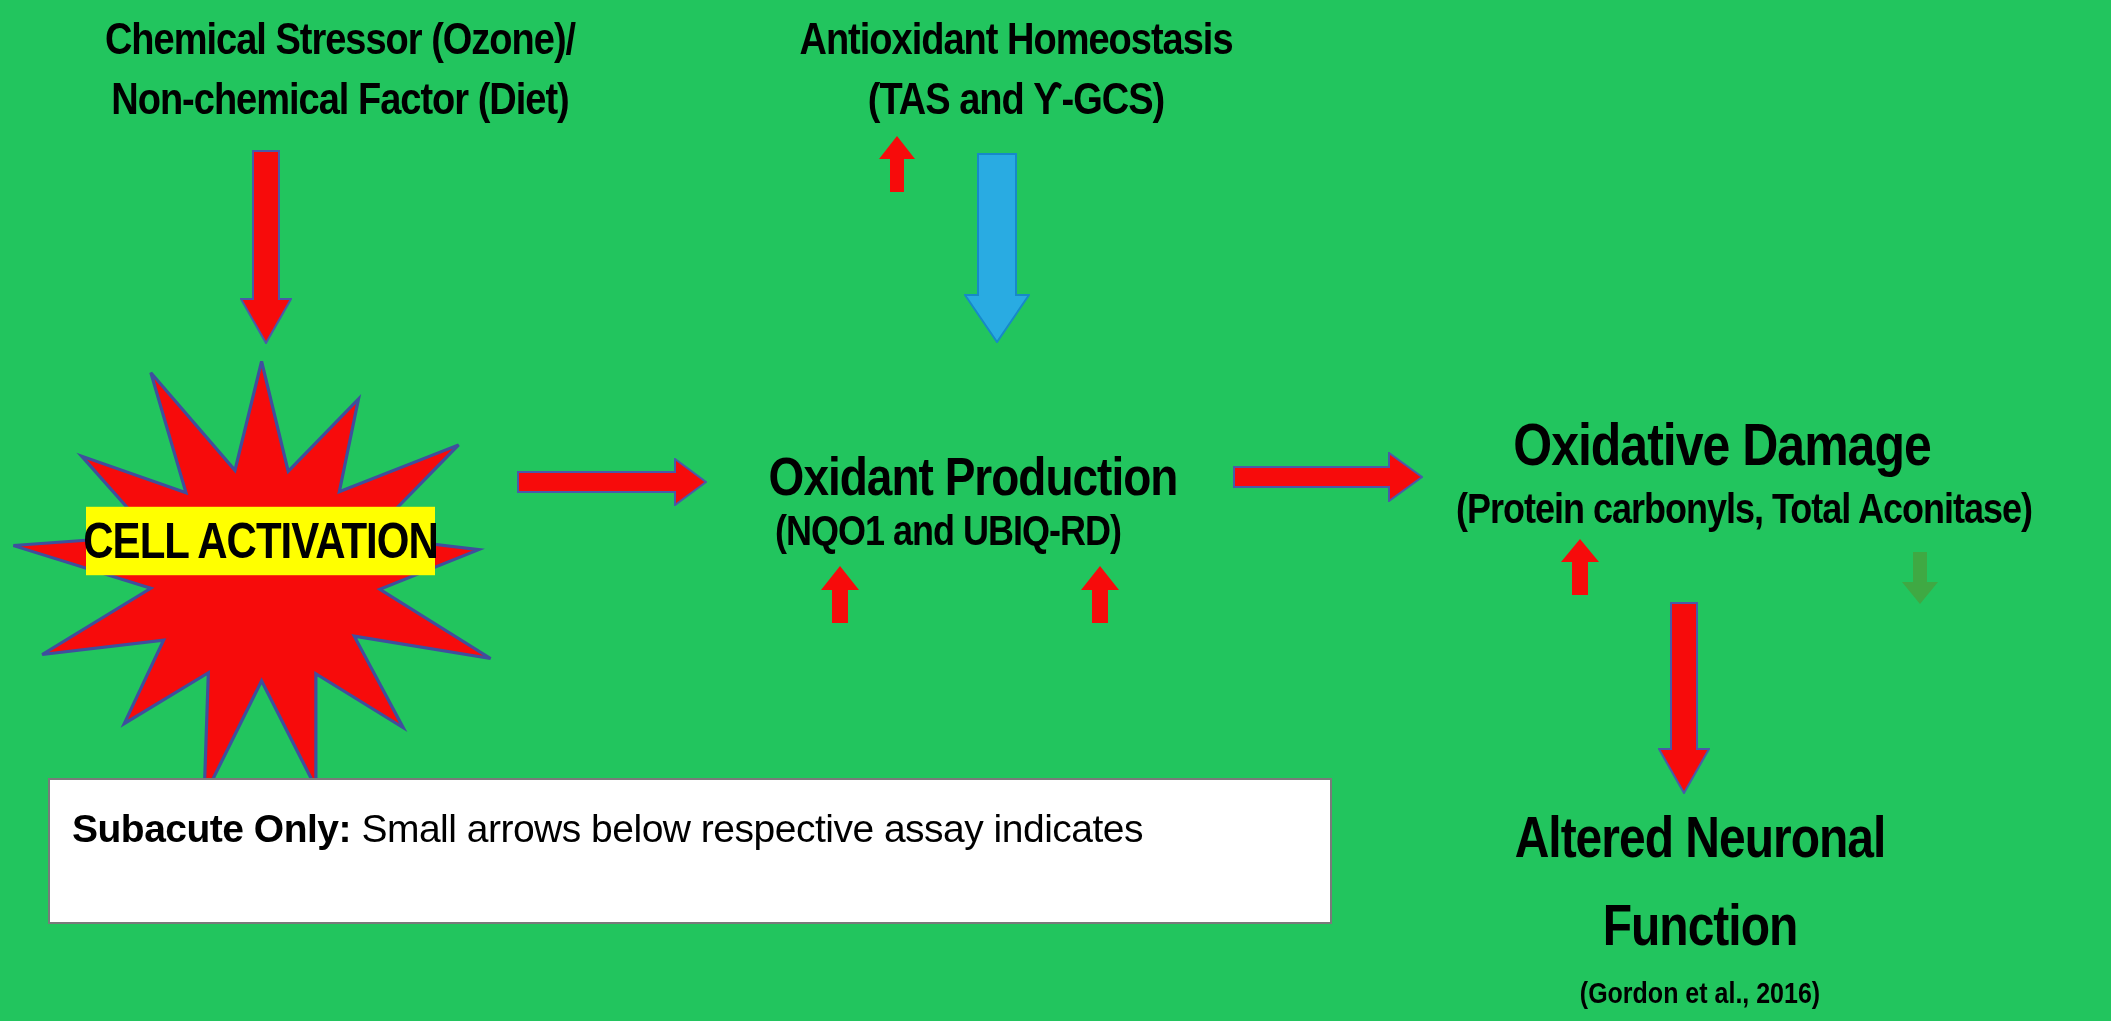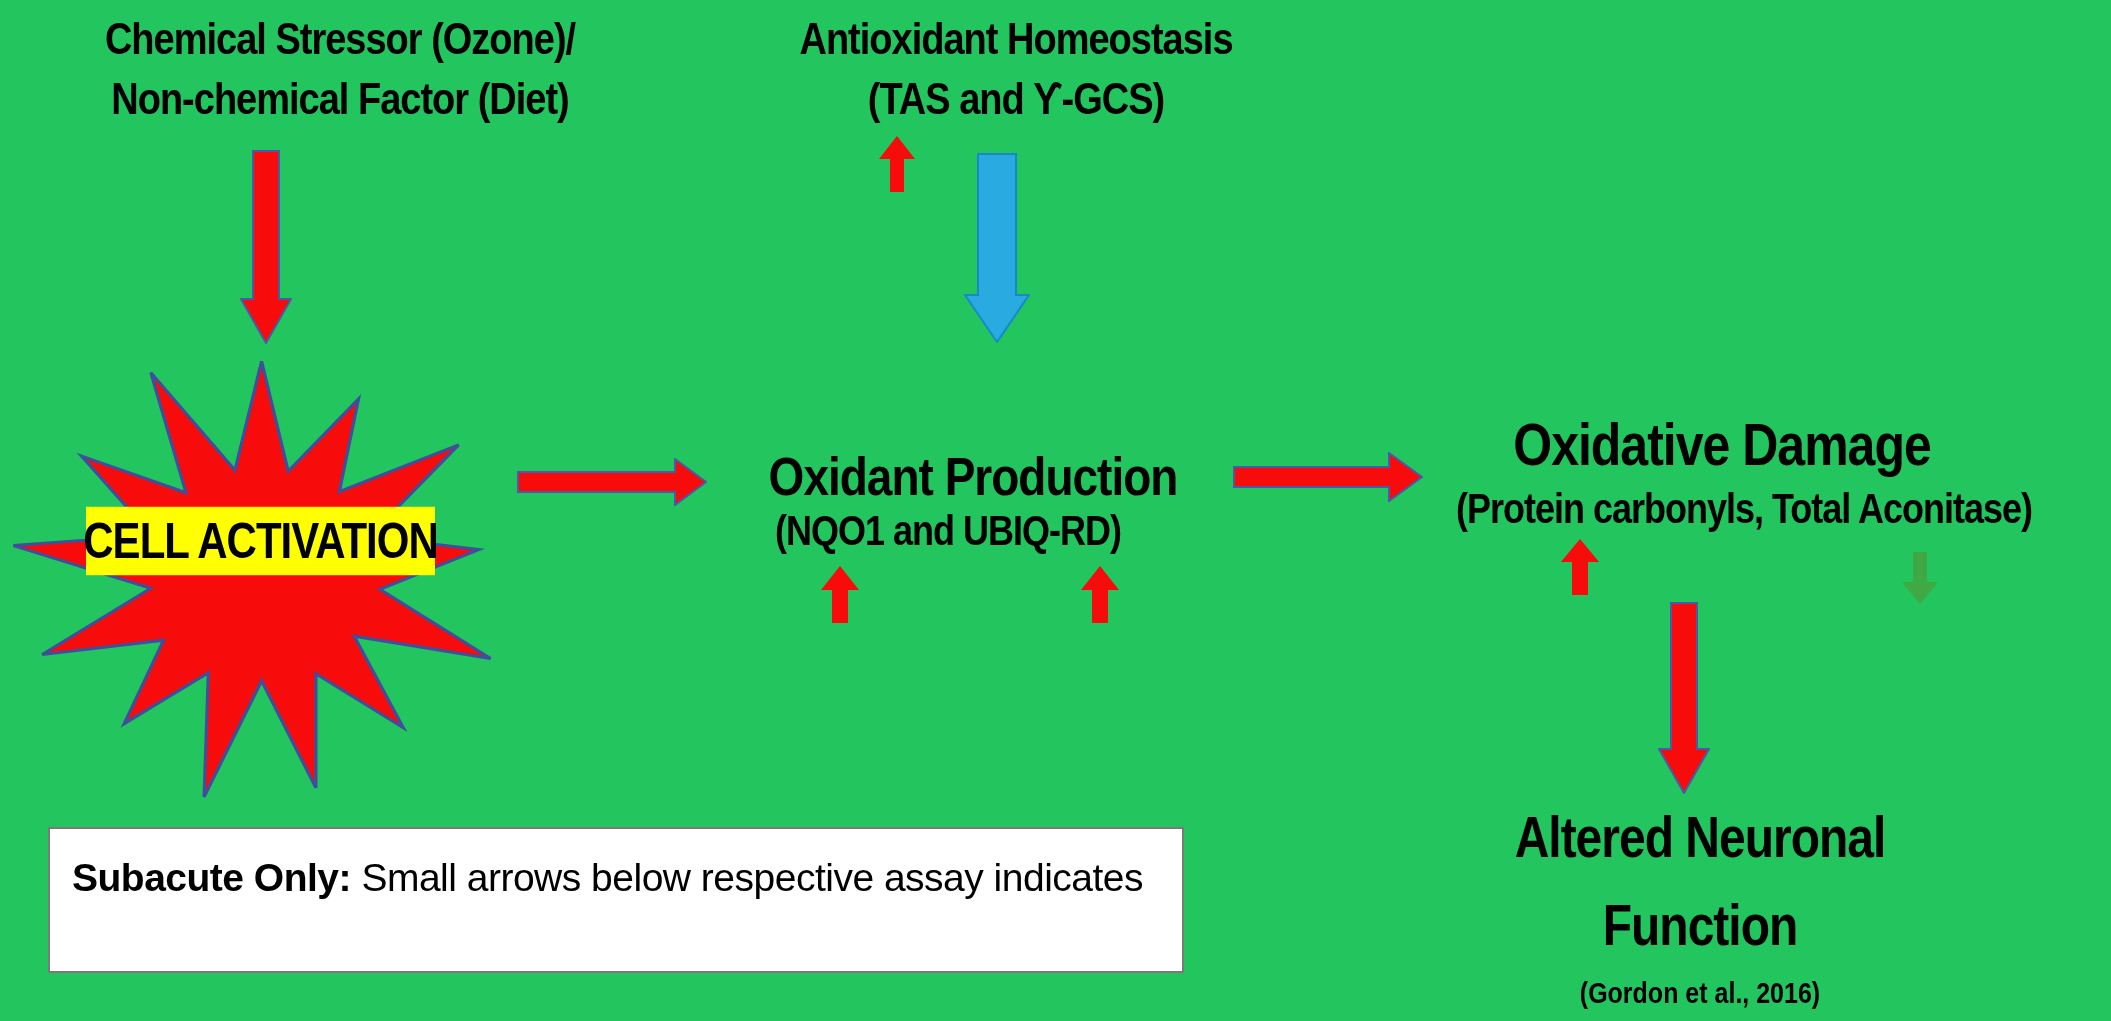--- a/index.html
+++ b/index.html
@@ -104,19 +104,19 @@
   <svg class="abs" style="left:1658px;top:602px;" width="52" height="192" viewBox="0 0 52 192">
     <polygon points="13,1 39,1 39,147 51,147 26,191 1,147 13,147" fill="#f70b0b" stroke="#4a5aa8" stroke-width="2"></polygon>
   </svg>
 
   <div class="abs ctr altered tall" style="left:1440px;top:808px;width:520px;">
     <div>Altered Neuronal</div>
     <div>Function</div>
   </div>
   <div class="abs ctr citation tall" style="left:1440px;top:978px;width:520px;">(Gordon et al., 2016)</div>
 
-  <div class="abs note-box" style="left:48px;top:827px;width:1136px;height:146px;">
+  <div class="abs note-box" style="left:48px;top:778px;width:1284px;height:146px;">
     <div>
       <span class="bold">Subacute Only:</span><span> Small arrows below respective assay indicates</span>
     </div>
   </div>
 
 </div>
 
 </body></html>

